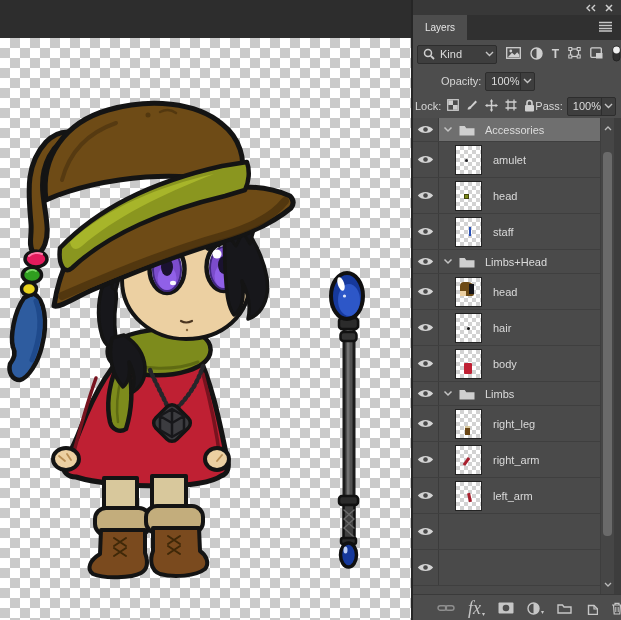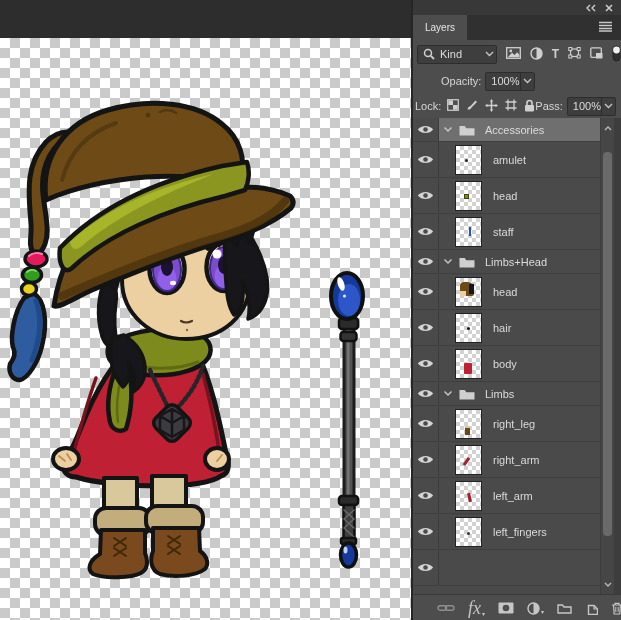--- a/index.html
+++ b/index.html
@@ -529,26 +529,20 @@
               <span class="lname">left_arm</span>
             </div>
           </div>
           <div class="row layer">
             <div class="eye-cell">
               <svg width="17" height="11" viewBox="0 0 20 12">
                 <path d="M1,6 C5,0.5 15,0.5 19,6 C15,11.5 5,11.5 1,6 Z" fill="#d4d4d4"></path>
                 <circle cx="10" cy="6" r="2.7" fill="#4a4a4a"></circle>
               </svg>
             </div>
-            <div class="row-main">
-              <span class="thumb">
-                <i class="mark mark-left_fingers"></i>
-              </span>
-              <span class="lname">left_fingers</span>
-            </div>
           </div>
           <div class="row layer">
             <div class="eye-cell">
               <svg width="17" height="11" viewBox="0 0 20 12">
                 <path d="M1,6 C5,0.5 15,0.5 19,6 C15,11.5 5,11.5 1,6 Z" fill="#d4d4d4"></path>
                 <circle cx="10" cy="6" r="2.7" fill="#4a4a4a"></circle>
               </svg>
             </div>
           </div>
         </div>

